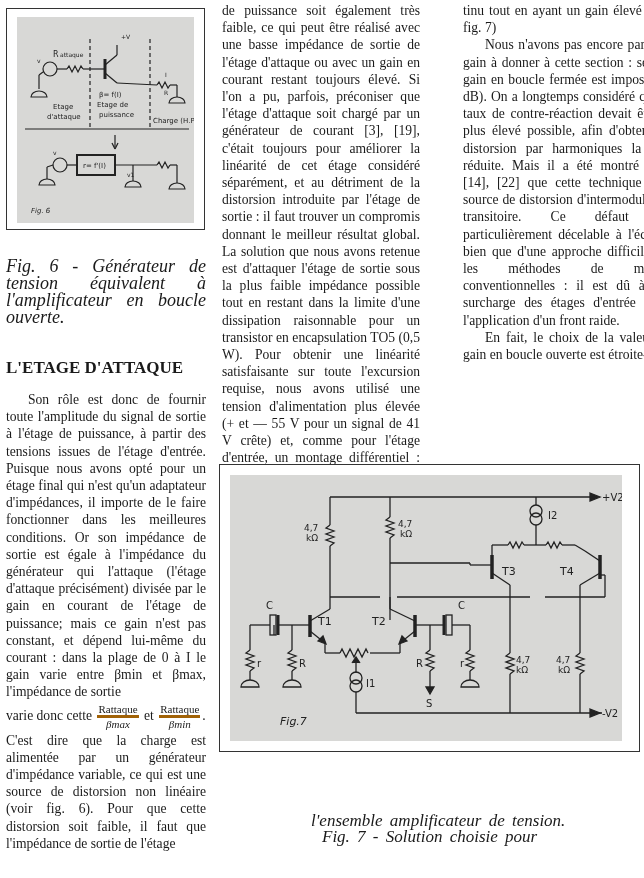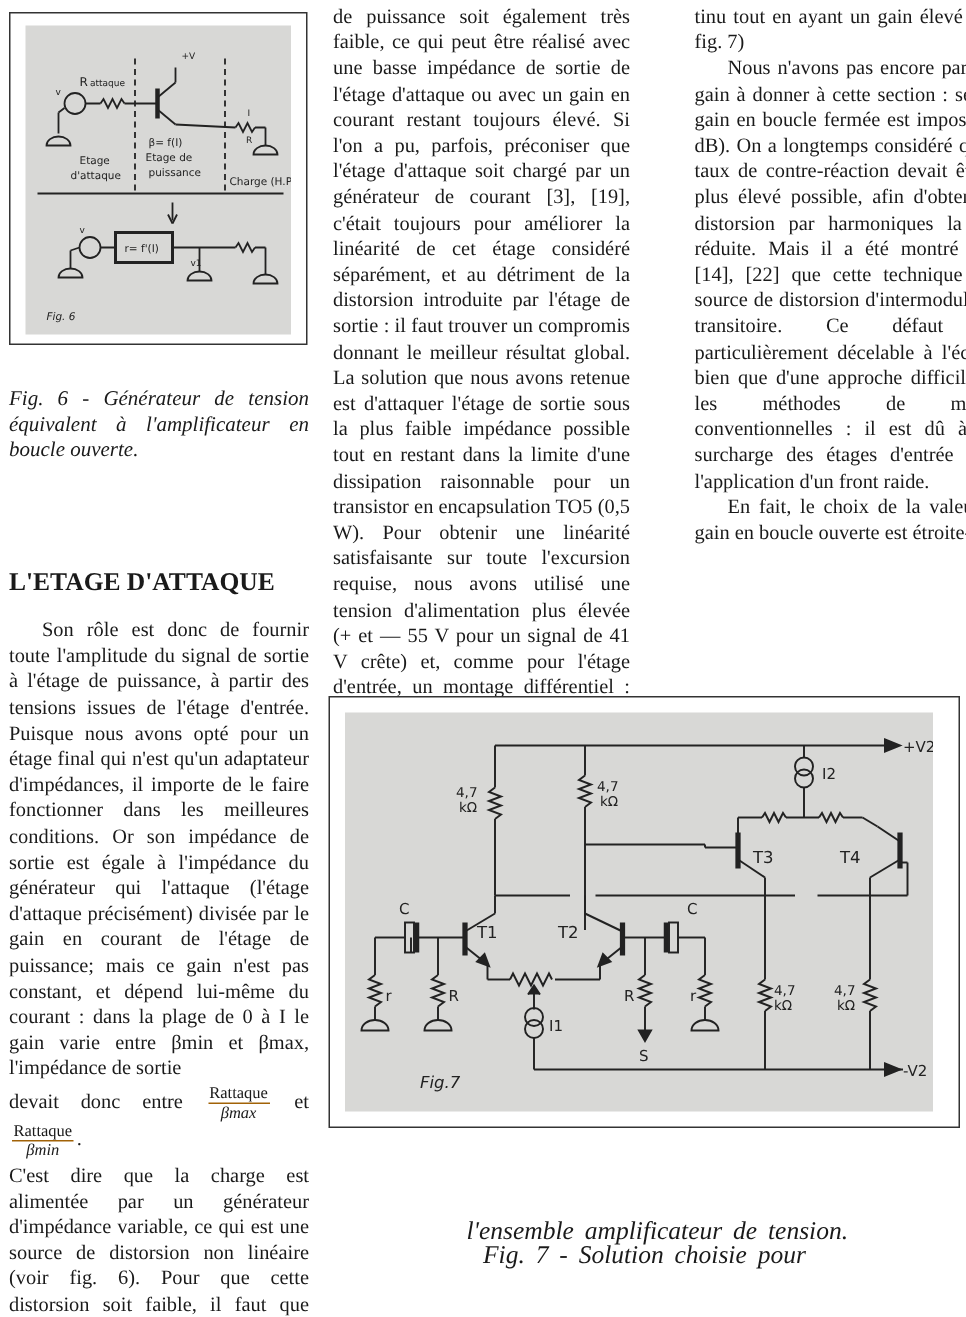--- a/index.html
+++ b/index.html
@@ -4,28 +4,28 @@
 <style>
   html, body { margin:0; padding:0; background:#fff; }
   body { width:644px; height:878px; position:relative; overflow:hidden;
          font-family:"Liberation Serif", serif; color:#1a1a1a; }
   .col { position:absolute; font-size:13.6px; line-height:17.2px; text-align:justify; }
   .col p { margin:0; }
   .indent { text-indent:22px; }
   .fig6 { position:absolute; left:6px; top:8px; width:197px; height:220px;
           border:1.5px solid #333; background:#fff; }
   .fig6 .inner { position:absolute; left:10px; top:8px; right:10px; bottom:6px; background:#d8d8d6; }
-  .cap6 { position:absolute; left:6px; top:258px; width:200px; font-style:italic; font-size:14px; line-height:17px; text-align:justify; }
+  .cap6 { position:absolute; left:6px; top:258px; width:200px; font-style:italic; font-size:18px; line-height:17px; text-align:justify; }
   .h2 { font-weight:bold; font-size:17px; line-height:19px; margin:0; text-align:left; }
   .fig7 { position:absolute; left:219px; top:464px; width:419px; height:286px;
           border:1.5px solid #333; background:#fff; }
   .fig7 .inner { position:absolute; left:10px; top:10px; width:392px; height:266px; background:#d8d8d6; }
   .cap7 { position:absolute; left:300px; width:300px; font-style:italic; font-size:17px; word-spacing:3px; }
   .frac { display:inline-block; vertical-align:middle; text-align:center; font-size:11px; line-height:12px; margin:0 2px; }
-  .frac .num { border-bottom:1px solid #a16207; display:block; padding:0 1px; }
+  .frac .num { border-bottom:3px solid #a16207; display:block; padding:0 1px; }
   .frac .den { display:block; font-style:italic; }
   svg text { font-family:"DejaVu Sans", sans-serif; fill:#222; }
 </style>
 </head>
 <body>
 
 <div class="fig6">
   <div class="inner">
     <svg width="177" height="206" viewBox="0 0 177 206">
       <g stroke="#222" stroke-width="1.2" fill="none">
@@ -85,24 +85,24 @@
       <text x="66" y="151" font-size="7">r= f'(I)</text>
       <text x="36" y="138" font-size="6">v</text>
       <text x="110" y="160" font-size="6">v1</text>
       <text x="14" y="196" font-size="7" font-style="italic">Fig. 6</text>
     </svg>
   </div>
 </div>
 <div class="cap6">Fig. 6 - Générateur de tension équivalent à l'amplificateur en boucle ouverte.</div>
 
 <div class="col" style="left:6px; top:346px; width:200px;">
-  <p class="h2" style="margin:32px 0 14px 0;font-family:Liberation Serif, serif;">L'ETAGE D'ATTAQUE</p>
+  <p class="h2" style="margin:12px 0 14px 0;font-family:Liberation Serif, serif;">L'ETAGE D'ATTAQUE</p>
   <p class="indent">Son rôle est donc de fournir toute l'amplitude du signal de sortie à l'étage de puissance, à partir des tensions issues de l'étage d'entrée. Puisque nous avons opté pour un étage final qui n'est qu'un adaptateur d'impédances, il importe de le faire fonctionner dans les meilleures conditions. Or son impédance de sortie est égale à l'impédance du générateur qui l'attaque (l'étage d'attaque précisément) divisée par le gain en courant de l'étage de puissance; mais ce gain n'est pas constant, et dépend lui-même du courant : dans la plage de 0 à I le gain varie entre βmin et βmax, l'impédance de sortie</p>
   <p style="margin:2px 0;">
-    <span>devait donc entre</span>
+    <span>varie donc cette</span>
     <span class="frac"><span class="num">Rattaque</span><span class="den">βmax</span></span>
     <span>et</span>
     <span class="frac"><span class="num">Rattaque</span><span class="den">βmin</span></span>.
   </p>
   <p>C'est dire que la charge est alimentée par un générateur d'impédance variable, ce qui est une source de distorsion non linéaire (voir fig. 6). Pour que cette distorsion soit faible, il faut que l'impédance de sortie de l'étage</p>
 </div>
 
 <div class="col" style="left:222px; top:2px; width:198px;">
   <p>de puissance soit également très faible, ce qui peut être réalisé avec une basse impédance de sortie de l'étage d'attaque ou avec un gain en courant restant toujours élevé. Si l'on a pu, parfois, préconiser que l'étage d'attaque soit chargé par un générateur de courant [3], [19], c'était toujours pour améliorer la linéarité de cet étage considéré séparément, et au détriment de la distorsion introduite par l'étage de sortie : il faut trouver un compromis donnant le meilleur résultat global. La solution que nous avons retenue est d'attaquer l'étage de sortie sous la plus faible impédance possible tout en restant dans la limite d'une dissipation raisonnable pour un transistor en encapsulation TO5 (0,5 W). Pour obtenir une linéarité satisfaisante sur toute l'excursion requise, nous avons utilisé une tension d'alimentation plus élevée (+ et — 55 V pour un signal de 41 V crête) et, comme pour l'étage d'entrée, un montage différentiel : ceci permet de garantir une bonne stabilité en con-</p>
 </div>

